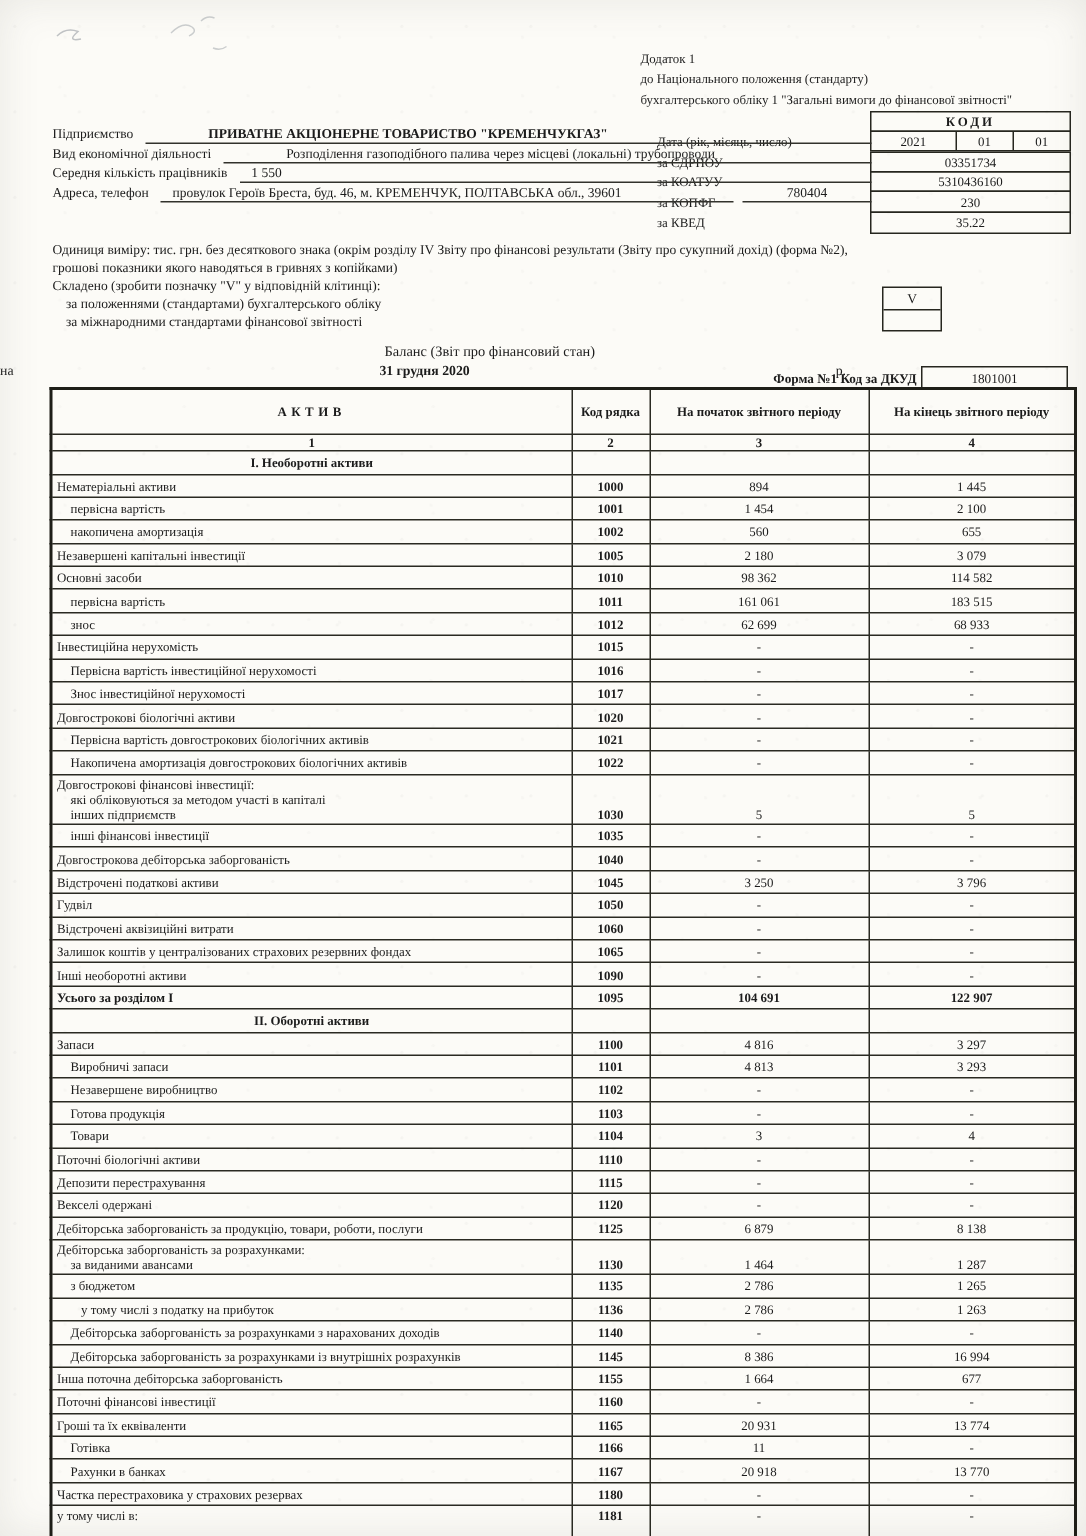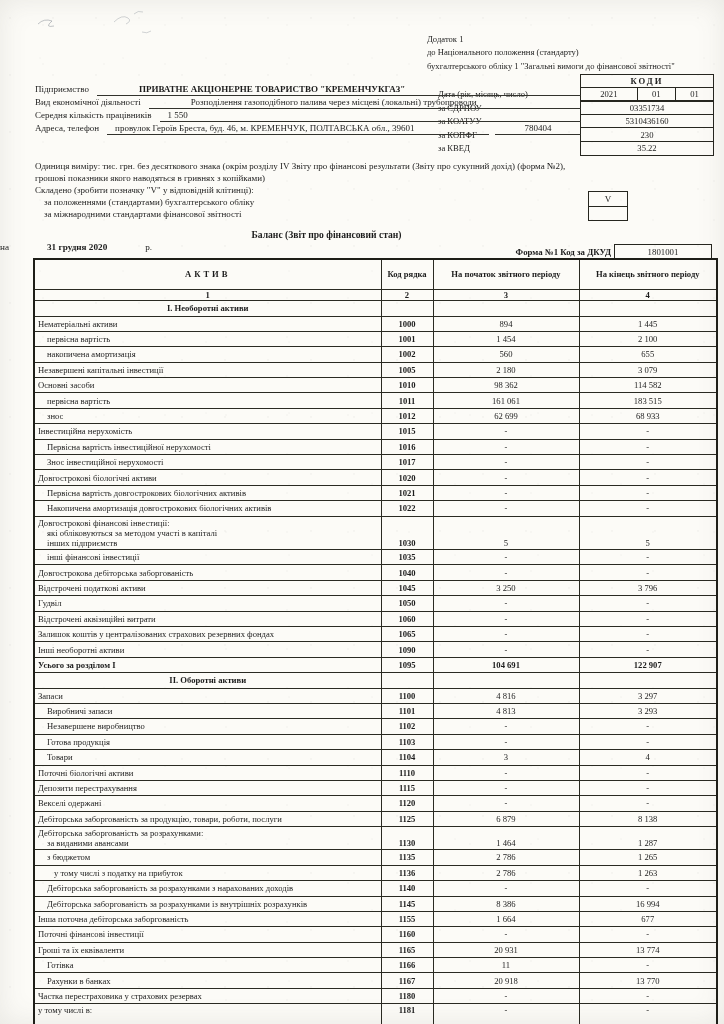--- a/index.html
+++ b/index.html
@@ -41,22 +41,22 @@
   .info-row:nth-child(1) .info-value{font-weight:bold;}
   .info-phone{width:86px;border-bottom:1px solid #32322c;text-align:center;margin-left:6px;padding-bottom:1px;}
   
   .notes-block{position:absolute;left:35px;top:161px;width:556px;font-size:9px;line-height:1.32;}
   .compiled-options div{padding-left:9px;}
   
   .std-checkbox{position:absolute;left:588px;top:191px;width:38px;border:1.5px solid #26261f;}
   .std-checkbox .cell{height:13.5px;display:flex;align-items:center;justify-content:center;font-size:9px;}
   .std-checkbox .cell + .cell{border-top:1px solid #26261f;}
   
-  .report-title{position:absolute;left:0;right:71px;top:229px;text-align:center;font-weight:bold;font-size:9.6px;}
-  .report-date-line{position:absolute;left:0;right:160px;top:242px;display:flex;justify-content:flex-start;gap:38px;font-size:9.2px;}
+  .report-title{position:absolute;left:0;right:71px;top:229px;text-align:center;font-weight:normal;font-size:9.6px;}
+  .report-date-line{position:absolute;left:0;right:160px;top:242px;display:flex;justify-content:space-between;gap:38px;font-size:9.2px;}
   .report-date-line .dt{font-weight:bold;}
   .form-line{position:absolute;right:12px;top:244px;display:flex;align-items:center;font-size:8.8px;font-weight:bold;}
   .form-box{width:96px;height:13px;border:1.2px solid #26261f;margin-left:3px;display:flex;align-items:center;justify-content:center;font-weight:normal;}
   
   table.balance{position:absolute;left:33px;top:258px;width:683px;border-collapse:collapse;table-layout:fixed;font-size:8.6px;}
   table.balance{border:2px solid #1e1e18;}
   table.balance th, table.balance td{border:1px solid #2a2a22;border-bottom-width:1.3px;padding:1px 3px;vertical-align:middle;line-height:1.18;}
   table.balance th{height:27px;text-align:center;font-weight:bold;}
   th.aktiv{letter-spacing:3px;}
   tr.numrow td{height:10px;text-align:center;font-weight:bold;padding:0;}

